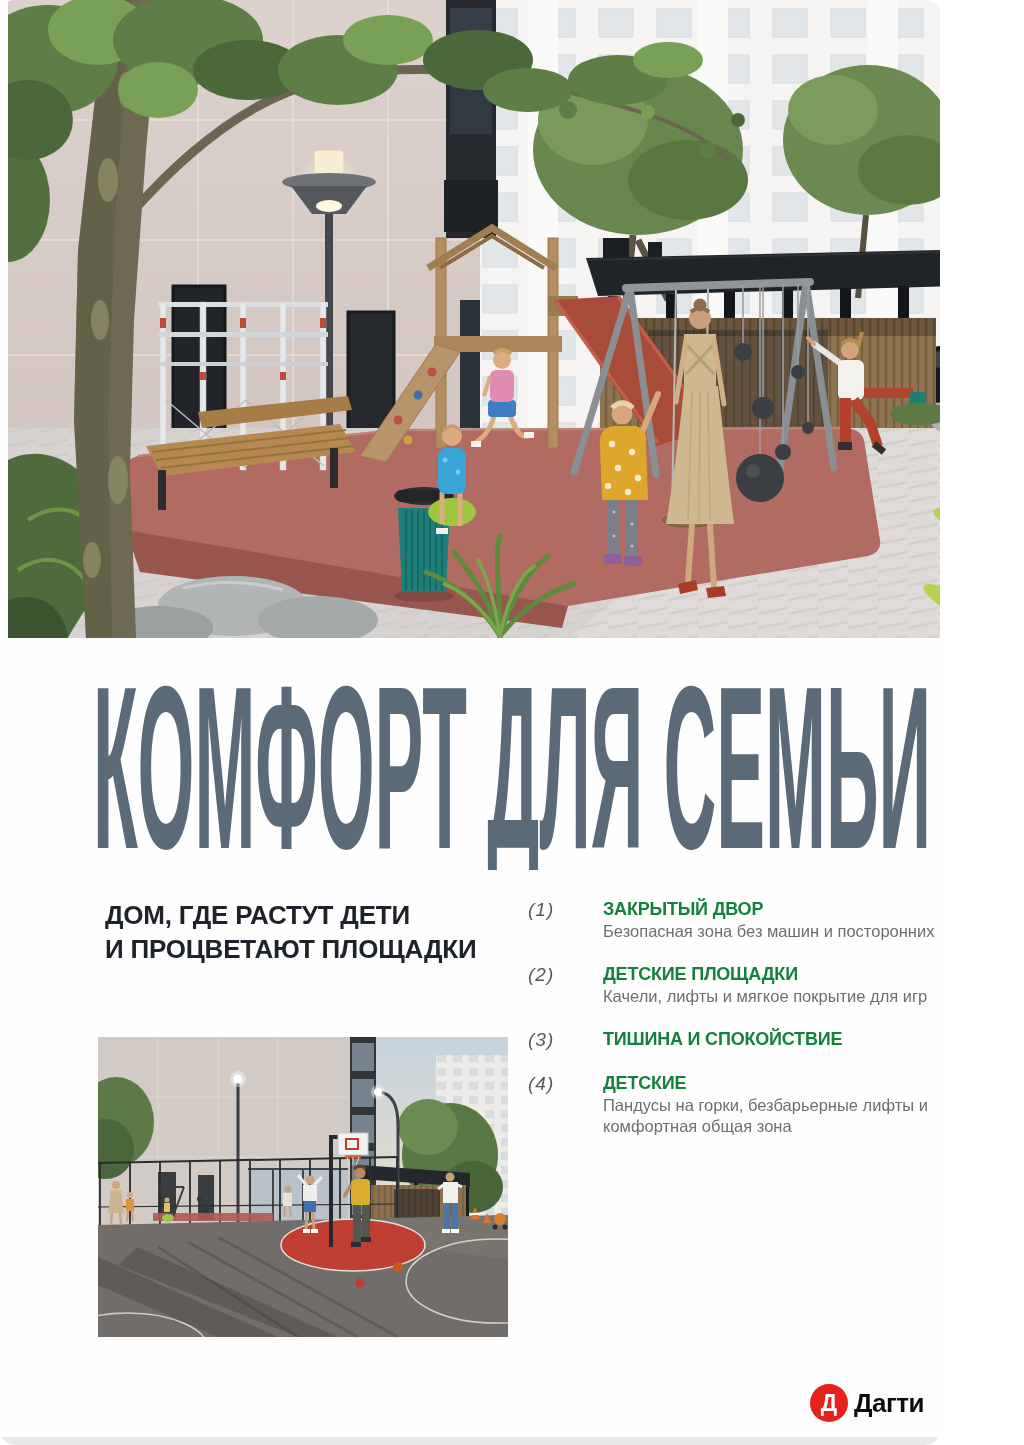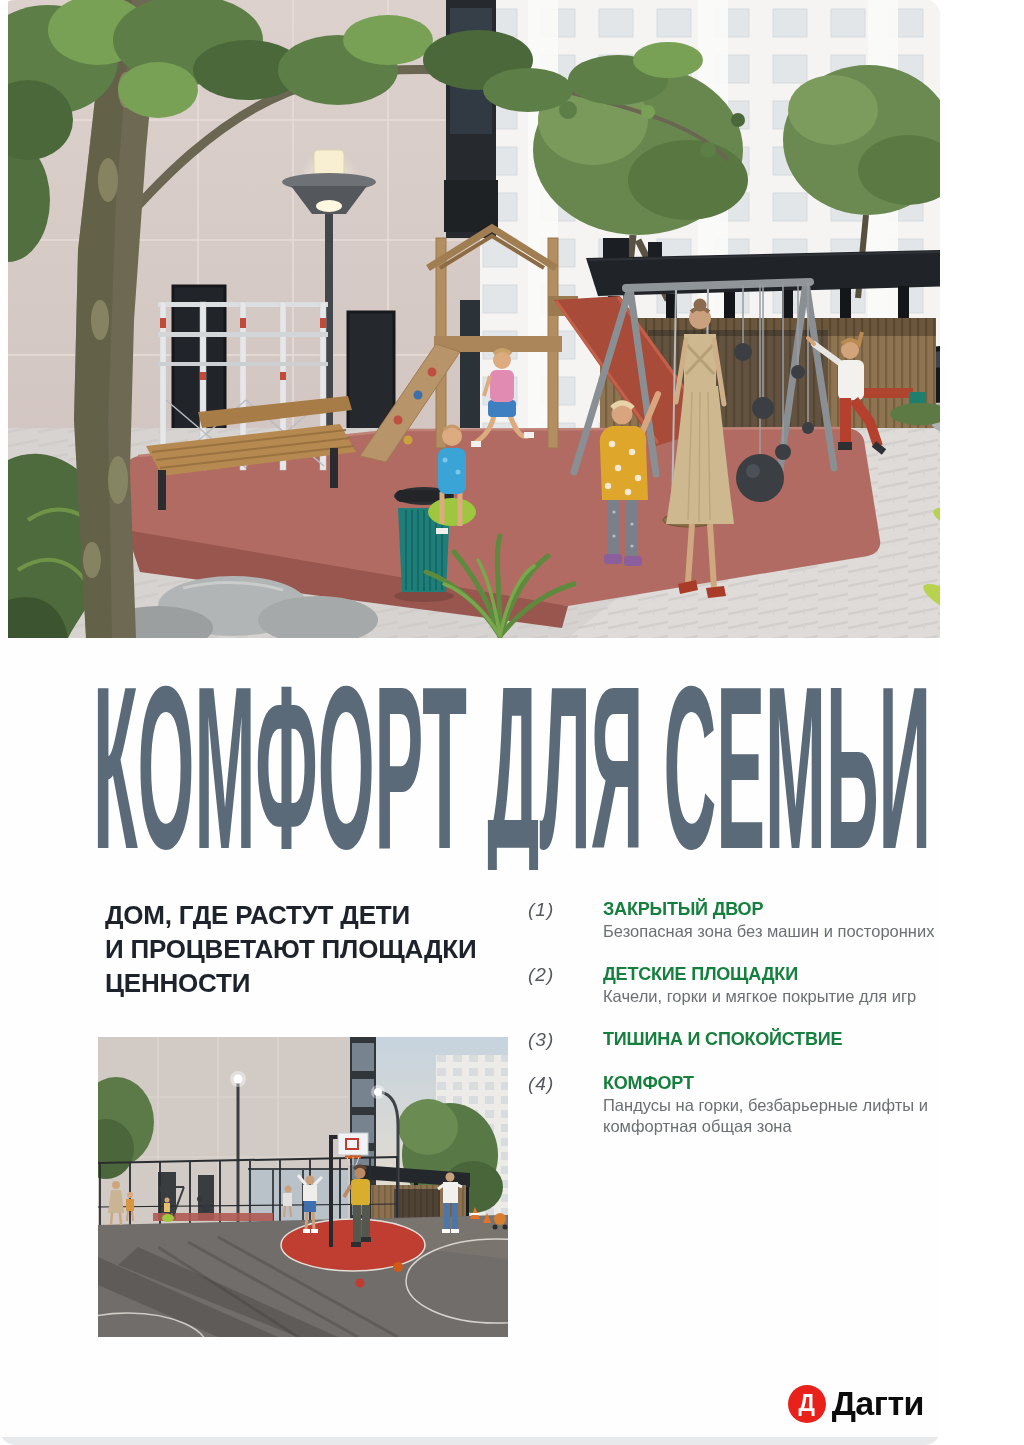--- a/index.html
+++ b/index.html
@@ -13,21 +13,21 @@
   .features{position:absolute;left:528px;top:897px;width:420px;}
   .feature-item{display:grid;grid-template-columns:75px 1fr;margin-bottom:20px;}
   .f-num{font-style:italic;font-size:19px;color:#54585e;padding-top:2px;letter-spacing:1px;}
   .f-body{width:382px;}
   .f-title{font-size:18px;font-weight:bold;color:#15803d;line-height:24px;letter-spacing:-.2px;}
   .f-desc{font-size:16.5px;color:#6b6f74;line-height:21px;}
   .court{position:absolute;left:98px;top:1037px;width:410px;height:300px;overflow:hidden;}
   .logo{position:absolute;right:16px;top:1384px;display:flex;align-items:center;gap:6px;}
   .logo-mark{width:38px;height:38px;border-radius:50%;background:#e8211a;color:#ffffff;
       display:flex;align-items:center;justify-content:center;font-weight:bold;font-size:23px;}
-  .logo-name{font-size:34px;font-weight:800;color:#0c0c0c;letter-spacing:-.5px;}
+  .logo-name{font-size:26px;font-weight:800;color:#0c0c0c;letter-spacing:-.5px;}
   .bottom-strip{position:absolute;left:0;bottom:0;width:100%;height:8px;background:#e8e9eb;}
 </style>
 </head>
 <body>
 
 <div class="page">
 
   <div class="hero">
   <svg viewBox="0 0 1008 638">
     <defs>
@@ -368,48 +368,47 @@
   </svg>
   </div>
 
   <svg class="headline-svg" viewBox="0 0 842 192">
     <text x="1" y="170" font-family="Liberation Sans, sans-serif" font-weight="bold" font-size="232" fill="#5a6a79" textLength="838" lengthAdjust="spacingAndGlyphs">КОМФОРТ ДЛЯ СЕМЬИ</text>
   </svg>
 
   <div class="subheadline">
     <div>ДОМ, ГДЕ РАСТУТ ДЕТИ</div>
     <div>И ПРОЦВЕТАЮТ ПЛОЩАДКИ</div>
-    <div>ЦЕННОСТИ</div>
   </div>
 
   <div class="features">
     <div class="feature-item">
       <div class="f-num">(1)</div>
       <div class="f-body">
         <div class="f-title">ЗАКРЫТЫЙ ДВОР</div>
         <div class="f-desc">Безопасная зона без машин и посторонних</div>
       </div>
     </div>
     <div class="feature-item">
       <div class="f-num">(2)</div>
       <div class="f-body">
         <div class="f-title">ДЕТСКИЕ ПЛОЩАДКИ</div>
-        <div class="f-desc">Качели, горки и мягкое покрытие для игр</div>
+        <div class="f-desc">Качели, лифты и мягкое покрытие для игр</div>
       </div>
     </div>
     <div class="feature-item">
       <div class="f-num">(3)</div>
       <div class="f-body">
         <div class="f-title">ТИШИНА И СПОКОЙСТВИЕ</div>
       </div>
     </div>
     <div class="feature-item">
       <div class="f-num">(4)</div>
       <div class="f-body">
-        <div class="f-title">КОМФОРТ</div>
+        <div class="f-title">ДЕТСКИЕ</div>
         <div class="f-desc">Пандусы на горки, безбарьерные лифты и комфортная общая зона</div>
       </div>
     </div>
   </div>
 
   <div class="court">
   <svg viewBox="0 0 410 300">
     <defs>
       <linearGradient id="csky" x1="0" y1="0" x2="0" y2="1">
         <stop offset="0" stop-color="#c6d3de"></stop>

